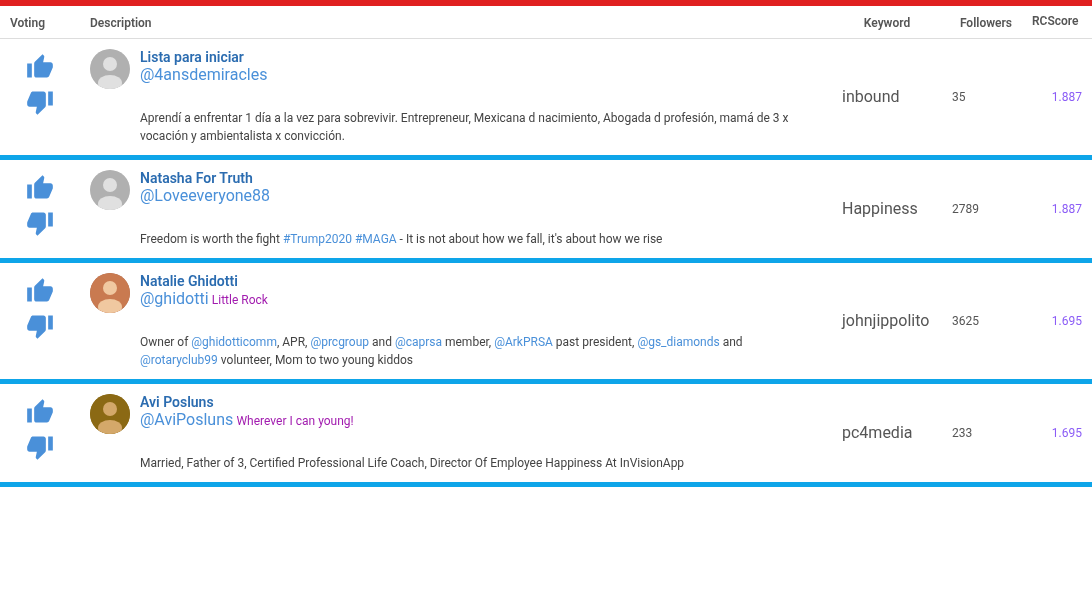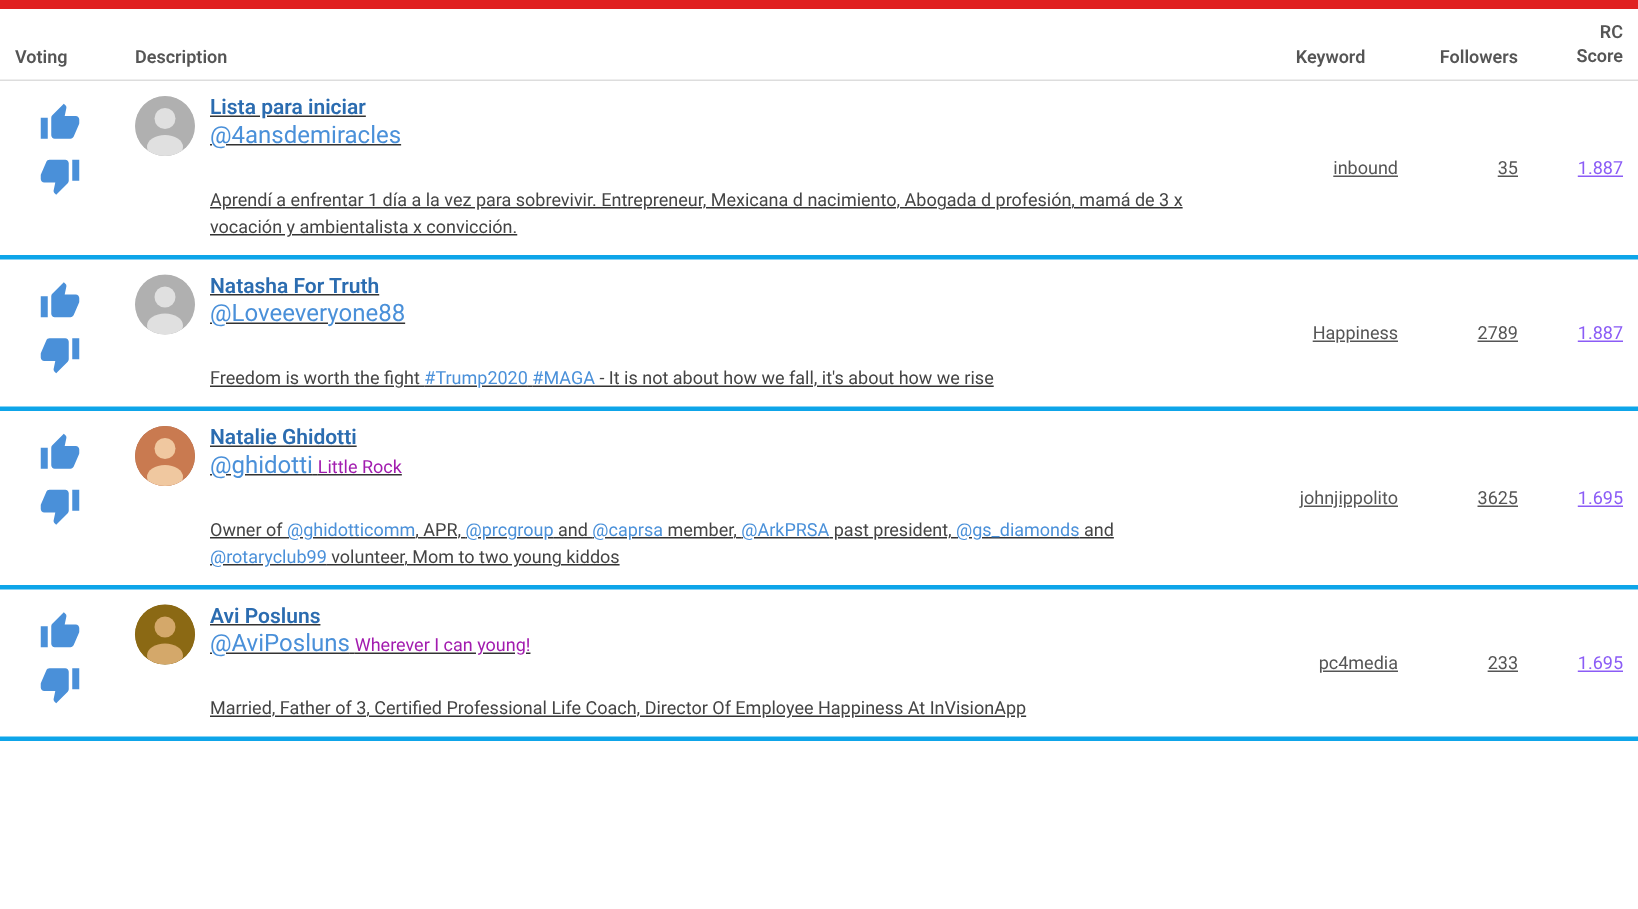--- a/index.html
+++ b/index.html
@@ -31,40 +31,39 @@
     }
     th.followers-col, th.rcscore-col {
       text-align: right;
     }
     th.keyword-col {
       text-align: center;
     }
     td {
       padding: 10px;
       vertical-align: top;
-      border-bottom: 3px solid #0ea5e9;
-      text-decoration: underline;
+      border-bottom: 5px solid #0ea5e9;
     }
     .voting-col {
       width: 80px;
       margin-top: 14px;
     }
     .desc-col {
       width: auto;
     }
     .keyword-col-td {
       width: 110px;
-      text-align: right;
+      text-align: left;
       color: #555;
-      font-size: 12px;
+      font-size: 16px;
       vertical-align: middle;
     }
     .followers-col-td {
       width: 80px;
-      text-align: right;
+      text-align: left;
       color: #555;
       font-size: 12px;
       vertical-align: middle;
     }
     .rcscore-col-td {
       width: 70px;
       text-align: right;
       color: #8b5cf6;
       font-size: 12px;
       vertical-align: middle;
@@ -127,21 +126,21 @@
       font-size: 12px;
       line-height: 1.5;
       margin-top: 20px;
       padding-left: 50px;
     }
     .bio .hashtag, .bio .mention {
       color: #4a90d9;
     }
     .col-header-multi {
       display: flex;
-      flex-direction: column;
+      flex-direction: row;
       align-items: flex-end;
     }
     .col-header-multi span {
       line-height: 1.3;
     }
   </style>
 </head>
 <body>
 
 <div class="top-bar"></div>

